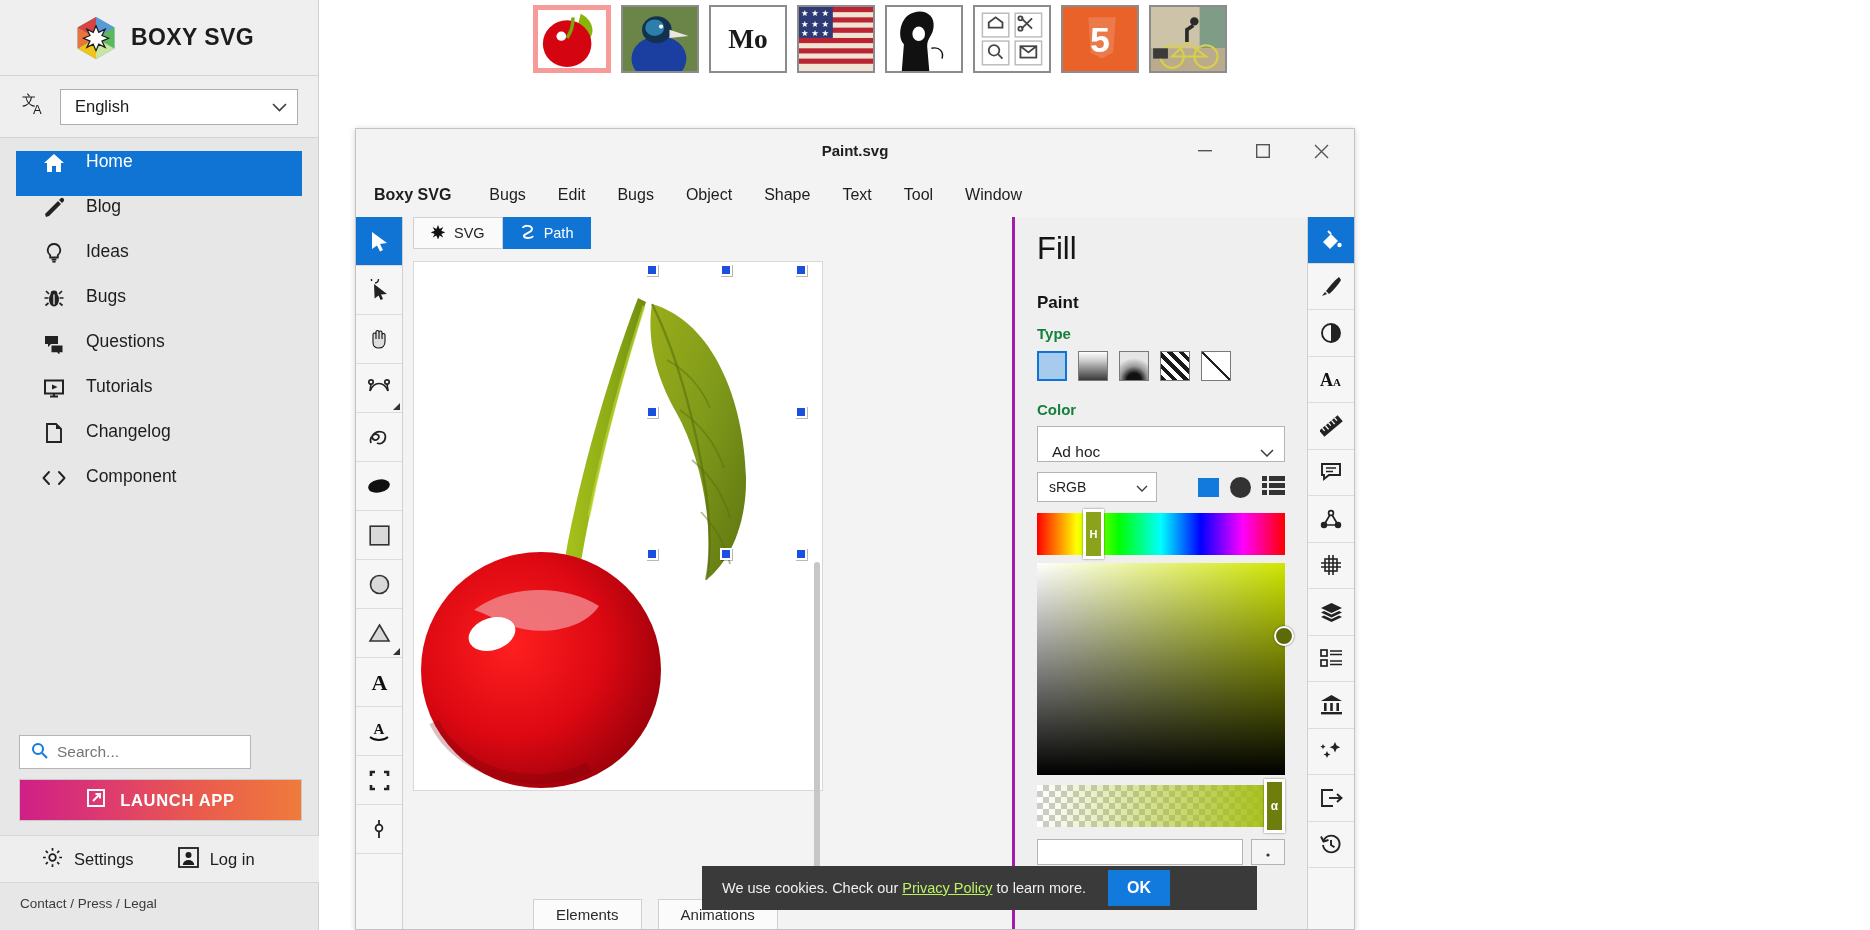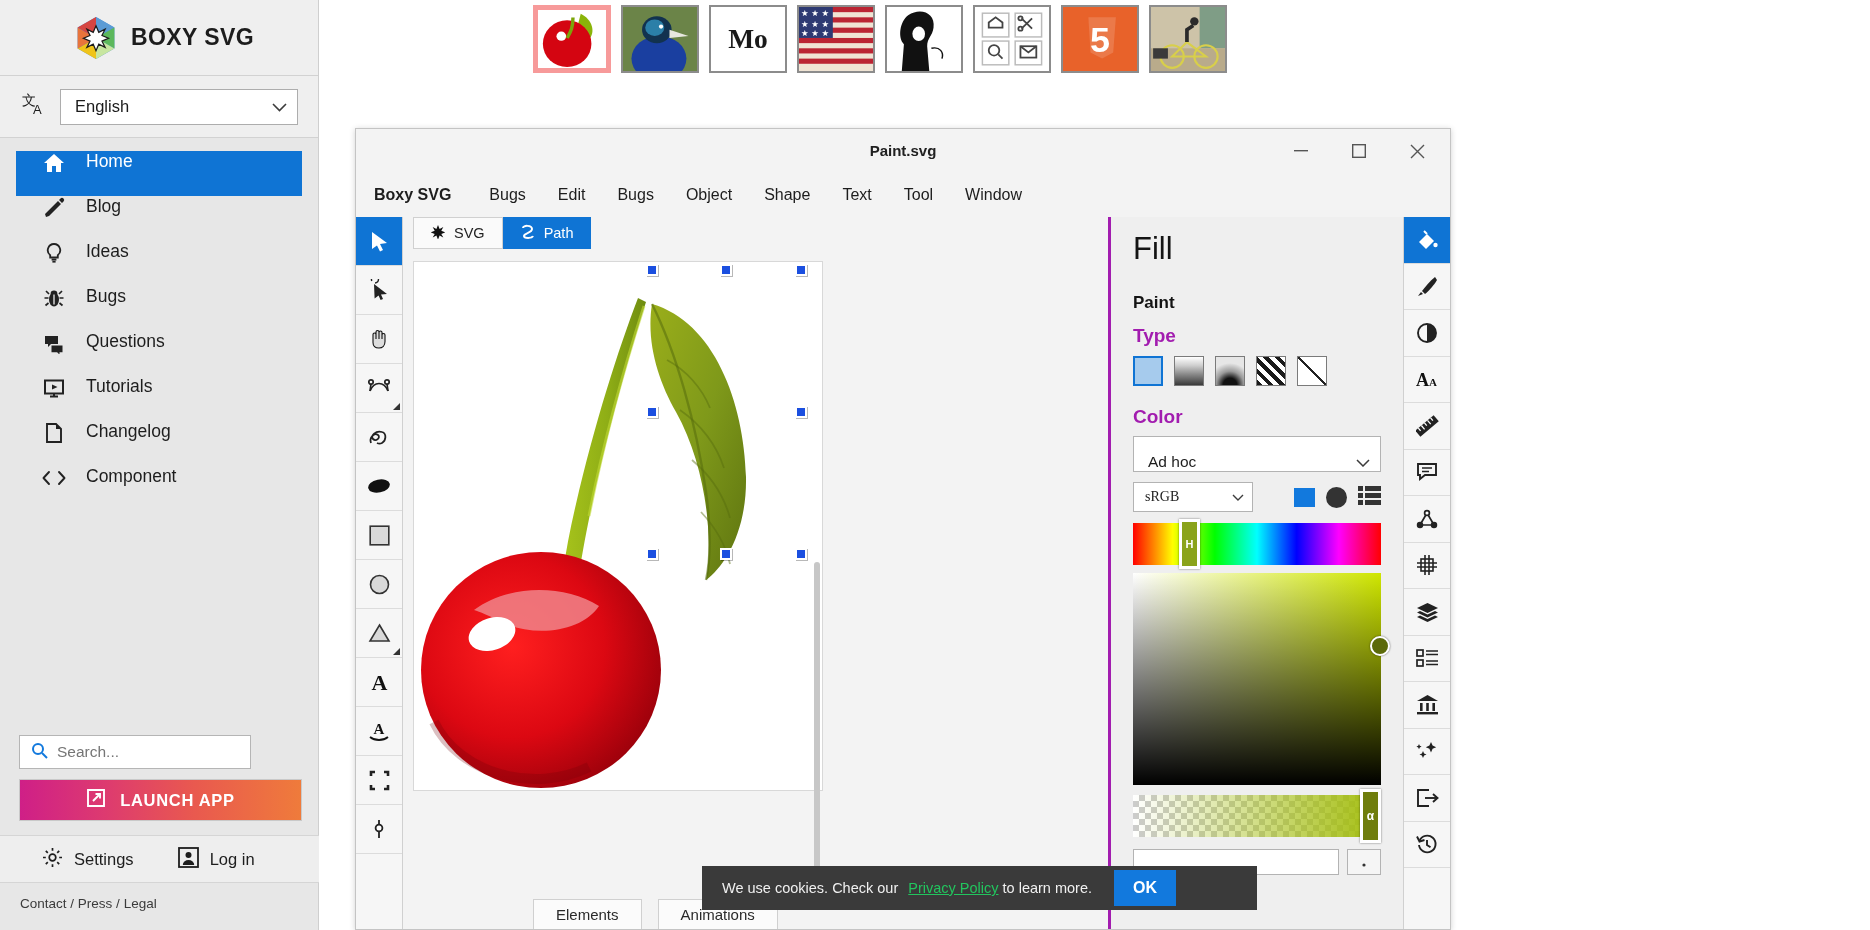--- a/index.html
+++ b/index.html
@@ -74,21 +74,21 @@
   
   .thumbs { position: absolute; left: 533px; top: 5px; display: flex; gap: 10px; }
   .thumb {
     width: 78px; height: 68px; border: 2px solid #8c8c8c; overflow: hidden; position: relative;
     background: #fff;
   }
   .thumb.selected { border: 5px solid #f79a9a; }
 
   
   .appwin {
-    position: absolute; left: 355px; top: 128px; width: 1096px; height: 802px;
+    position: absolute; left: 355px; top: 128px; width: 1000px; height: 802px;
     background: #f3f3f3; border: 1px solid #c4c4c4; box-shadow: 0 1px 6px rgba(0,0,0,.18);
   }
   .titlebar { height: 44px; position: relative; }
   .title-text {
     position: absolute; left: 0; right: 0; top: 13px; text-align: center;
     font-size: 15px; font-weight: bold; color: #202020;
   }
   .win-btns { position: absolute; right: 4px; top: 0; display: flex; }
   .win-btn { width: 58px; height: 44px; display: flex; align-items: center; justify-content: center; }
 
@@ -129,31 +129,31 @@
     border: 1px solid #d0d0d0; border-bottom: 0;
   }
 
   
   .fillpanel {
     width: 295px; background: #efefef; border-left: 3px solid #a21caf;
     position: relative; padding: 10px 22px 16px 22px;
   }
   .fp-title { font-size: 31px; color: #141414; margin-top: 4px; }
   .fp-sub { font-size: 17px; font-weight: bold; color: #141414; margin-top: 26px; }
-  .fp-label { font-size: 19px; font-weight: bold; color: #a21caf; margin-top: 12px; }
+  .fp-label { font-size: 15px; font-weight: bold; color: #15803d; margin-top: 12px; }
   .type-row { display: flex; gap: 11px; margin-top: 9px; }
   .type-sw { width: 30px; height: 30px; border: 1px solid #7a7a7a; }
   .type-sw.sel { border: 2px solid #0f74d4; }
   .fp-select {
     height: 36px; background: #fff; border: 1px solid #b3b3b3;
     display: flex; align-items: flex-end; padding: 0 10px 0 14px;
     font-size: 15.5px; color: #1d1d1d; margin-top: 8px;
   }
   .fp-select .chev { margin-left: auto; }
-  .rgb-row { display: flex; align-items: center; margin-top: 10px; gap: 0; font-family: Liberation Serif, serif; }
+  .rgb-row { display: flex; align-items: center; margin-top: 10px; gap: 0; }
   .rgb-select {
     width: 120px; height: 30px; background: #fff; border: 1px solid #b3b3b3;
     display: flex; align-items: center; padding: 0 8px 0 11px;
     font-size: 14px; color: #1d1d1d;
   }
   .rgb-icons { margin-left: auto; display: flex; align-items: center; gap: 11px; }
   .sw-blue { width: 21px; height: 19px; background: #1279dd; }
   .sw-circle { width: 21px; height: 21px; border-radius: 50%; background: #333333; }
   .hue-bar {
     height: 42px; margin-top: 11px; position: relative;
@@ -205,21 +205,21 @@
   }
   .rtool.active { background: #0f74d4; }
 
   
   .cookie {
     position: absolute; left: 702px; top: 866px; width: 555px; height: 44px;
     background: #3a3a3a; display: flex; align-items: center;
     padding: 0 0 0 20px; gap: 14px; z-index: 40;
   }
   .cookie-text { font-size: 14.5px; color: #f0f0f0; }
-  .cookie-text a { color: #22c55e; text-decoration: underline; margin-left: 6px; }
+  .cookie-text a { color: #bef264; text-decoration: underline; }
   .cookie-ok {
     width: 62px; height: 36px; background: #1279dd; color: #fff;
     font-size: 16px; font-weight: bold; display: flex;
     align-items: center; justify-content: center; margin-left: 8px;
   }
   .scroll-rail {
     position: absolute; right: 2px; top: 300px; width: 6px; height: 330px;
     background: #c7c7c7; border-radius: 3px;
   }
 </style>

